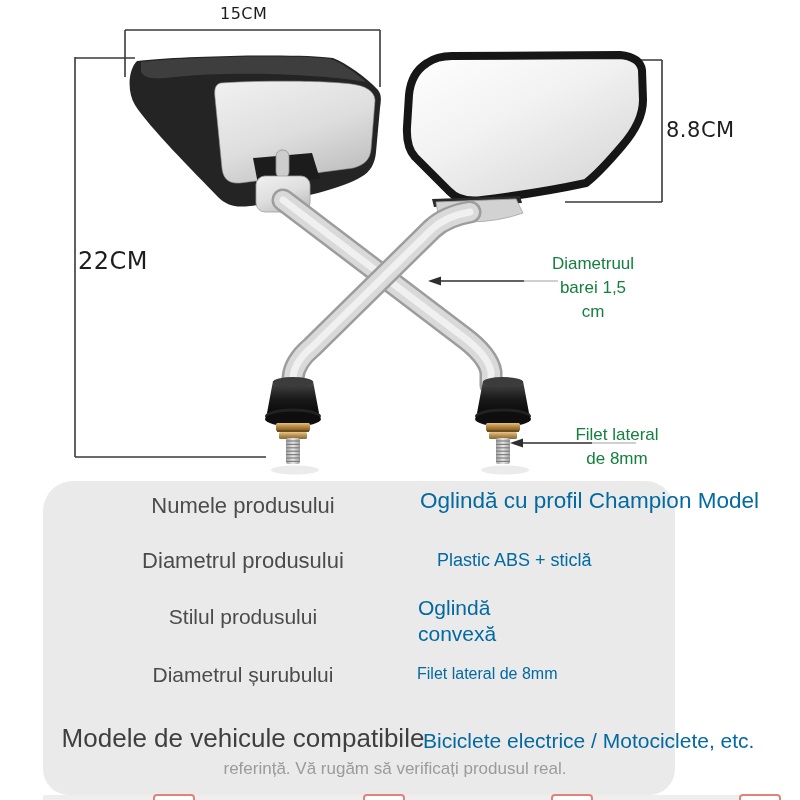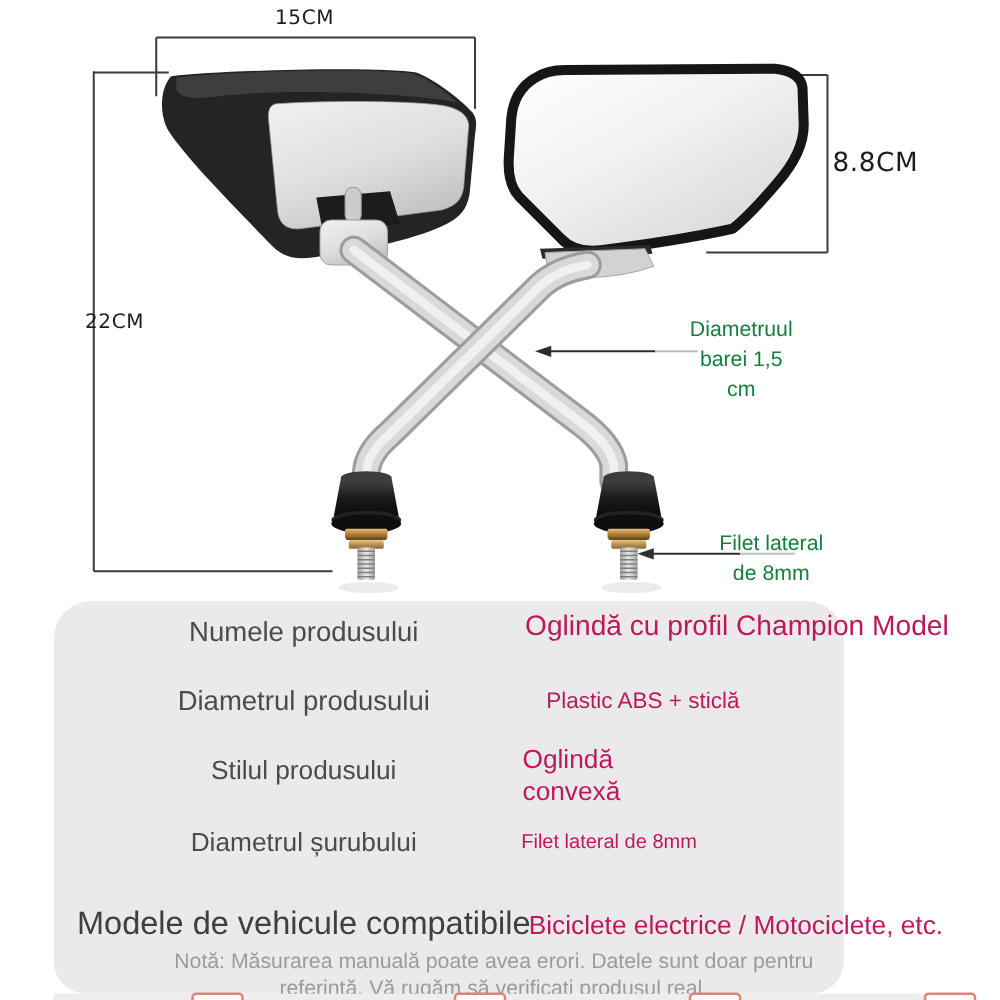--- a/index.html
+++ b/index.html
@@ -8,39 +8,39 @@
     background:#ffffff;font-family:"Liberation Sans",sans-serif;
   }
   .stage svg{position:absolute;left:0;top:0;}
   
   .dim{
     position:absolute;color:#1d1d1d;
     font-family:"DejaVu Sans",sans-serif;font-weight:500;letter-spacing:.5px;
     white-space:nowrap;
   }
   .dim-15{left:220px;top:4px;font-size:16px;}
-  .dim-22{left:68px;top:247px;font-size:16px;}
+  .dim-22{left:78px;top:247px;font-size:24px;}
   .dim-88{left:666px;top:118px;font-size:21px;}
   
   .callout{
     position:absolute;color:#15803d;font-size:17px;line-height:24px;
     text-align:center;white-space:nowrap;
   }
   .callout-bar{left:533px;top:252px;width:120px;}
   .callout-thread{left:553px;top:423px;width:128px;}
   
   .spec-panel{
     position:absolute;left:43px;top:481px;width:632px;height:314px;
     background:#eaeaea;border-radius:30px 30px 26px 26px;
   }
   .spec-label{
     position:absolute;left:0;width:400px;text-align:center;
     color:#4b4b4b;white-space:nowrap;
   }
-  .spec-value{position:absolute;color:#be185d;white-space:nowrap;}
+  .spec-value{position:absolute;color:#0369a1;white-space:nowrap;}
   .lab-1{top:12px;font-size:22px;}
   .val-1{left:377px;top:7px;font-size:22.5px;}
   .lab-2{top:67px;font-size:22px;}
   .val-2{left:394px;top:69px;font-size:18px;}
   .lab-3{top:124px;font-size:21px;}
   .val-3{left:375px;top:114px;font-size:21px;line-height:26px;width:120px;white-space:normal;}
   .lab-4{top:182px;font-size:21px;}
   .val-4{left:374px;top:184px;font-size:16px;}
   .lab-5{top:242px;font-size:26px;color:#3f3f3f;}
   .val-5{left:380px;top:248px;font-size:21px;}
@@ -202,21 +202,20 @@
     <div class="spec-label lab-3">Stilul produsului</div>
     <div class="spec-value val-3">Oglindă convexă</div>
 
     <div class="spec-label lab-4">Diametrul șurubului</div>
     <div class="spec-value val-4">Filet lateral de 8mm</div>
 
     <div class="spec-label lab-5">Modele de vehicule compatibile</div>
     <div class="spec-value val-5">Biciclete electrice / Motociclete, etc.</div>
 
     <div class="spec-note">
-      <div>Notă: Măsurarea manuală poate avea erori. Datele sunt doar pentru</div>
       <div>referință. Vă rugăm să verificați produsul real.</div>
     </div>
   </div>
 
   <div class="bottom-strip"></div>
   <div class="chip chip-1"></div>
   <div class="chip chip-2"></div>
   <div class="chip chip-3"></div>
   <div class="chip chip-4"></div>
 </div>

